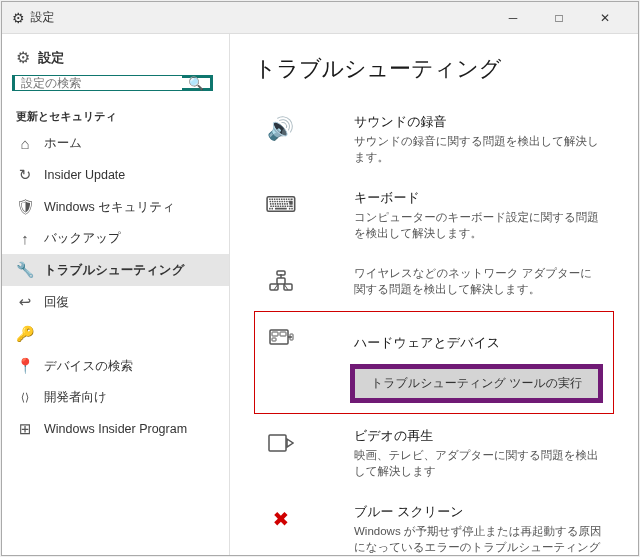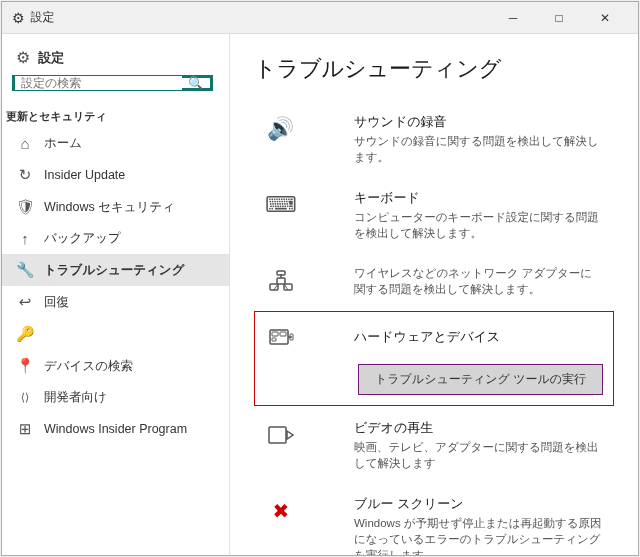--- a/index.html
+++ b/index.html
@@ -110,21 +110,21 @@
       border: none;
       background: transparent;
       display: flex;
       align-items: center;
       justify-content: center;
       cursor: pointer;
       color: #555;
       font-size: 13px;
     }
     .sidebar-section-label {
-      padding: 10px 14px 4px 4px;
+      padding: 10px 14px 4px 14px;
       font-size: 11px;
       font-weight: 700;
       color: #333;
     }
     .sidebar-item {
       display: flex;
       align-items: center;
       gap: 10px;
       padding: 7px 14px;
       cursor: pointer;
@@ -164,21 +164,21 @@
       cursor: pointer;
     }
     .trouble-item.expanded {
       border: 1.5px solid #d00000;
       background: #fff;
       flex-direction: column;
       padding: 10px 10px 10px 10px;
     }
     .trouble-item-row {
       display: flex;
-      align-items: center;
+      align-items: flex-end;
       width: 100%;
     }
     .trouble-icon {
       width: 32px;
       height: 32px;
       flex-shrink: 0;
       margin-right: 12px;
       display: flex;
       align-items: center;
       justify-content: center;
@@ -196,21 +196,21 @@
       font-size: 11.5px;
       color: #555;
       line-height: 1.4;
     }
     .run-btn {
       margin-top: 10px;
       align-self: flex-end;
       margin-left: auto;
       padding: 6px 16px;
       background: #d4d4d4;
-      border: 1px solid #701a75;
+      border: 5px solid #701a75;
       font-size: 12px;
       cursor: pointer;
       color: #333;
     }
   </style>
 </head>
 <body>
 
 <div class="window">
 

